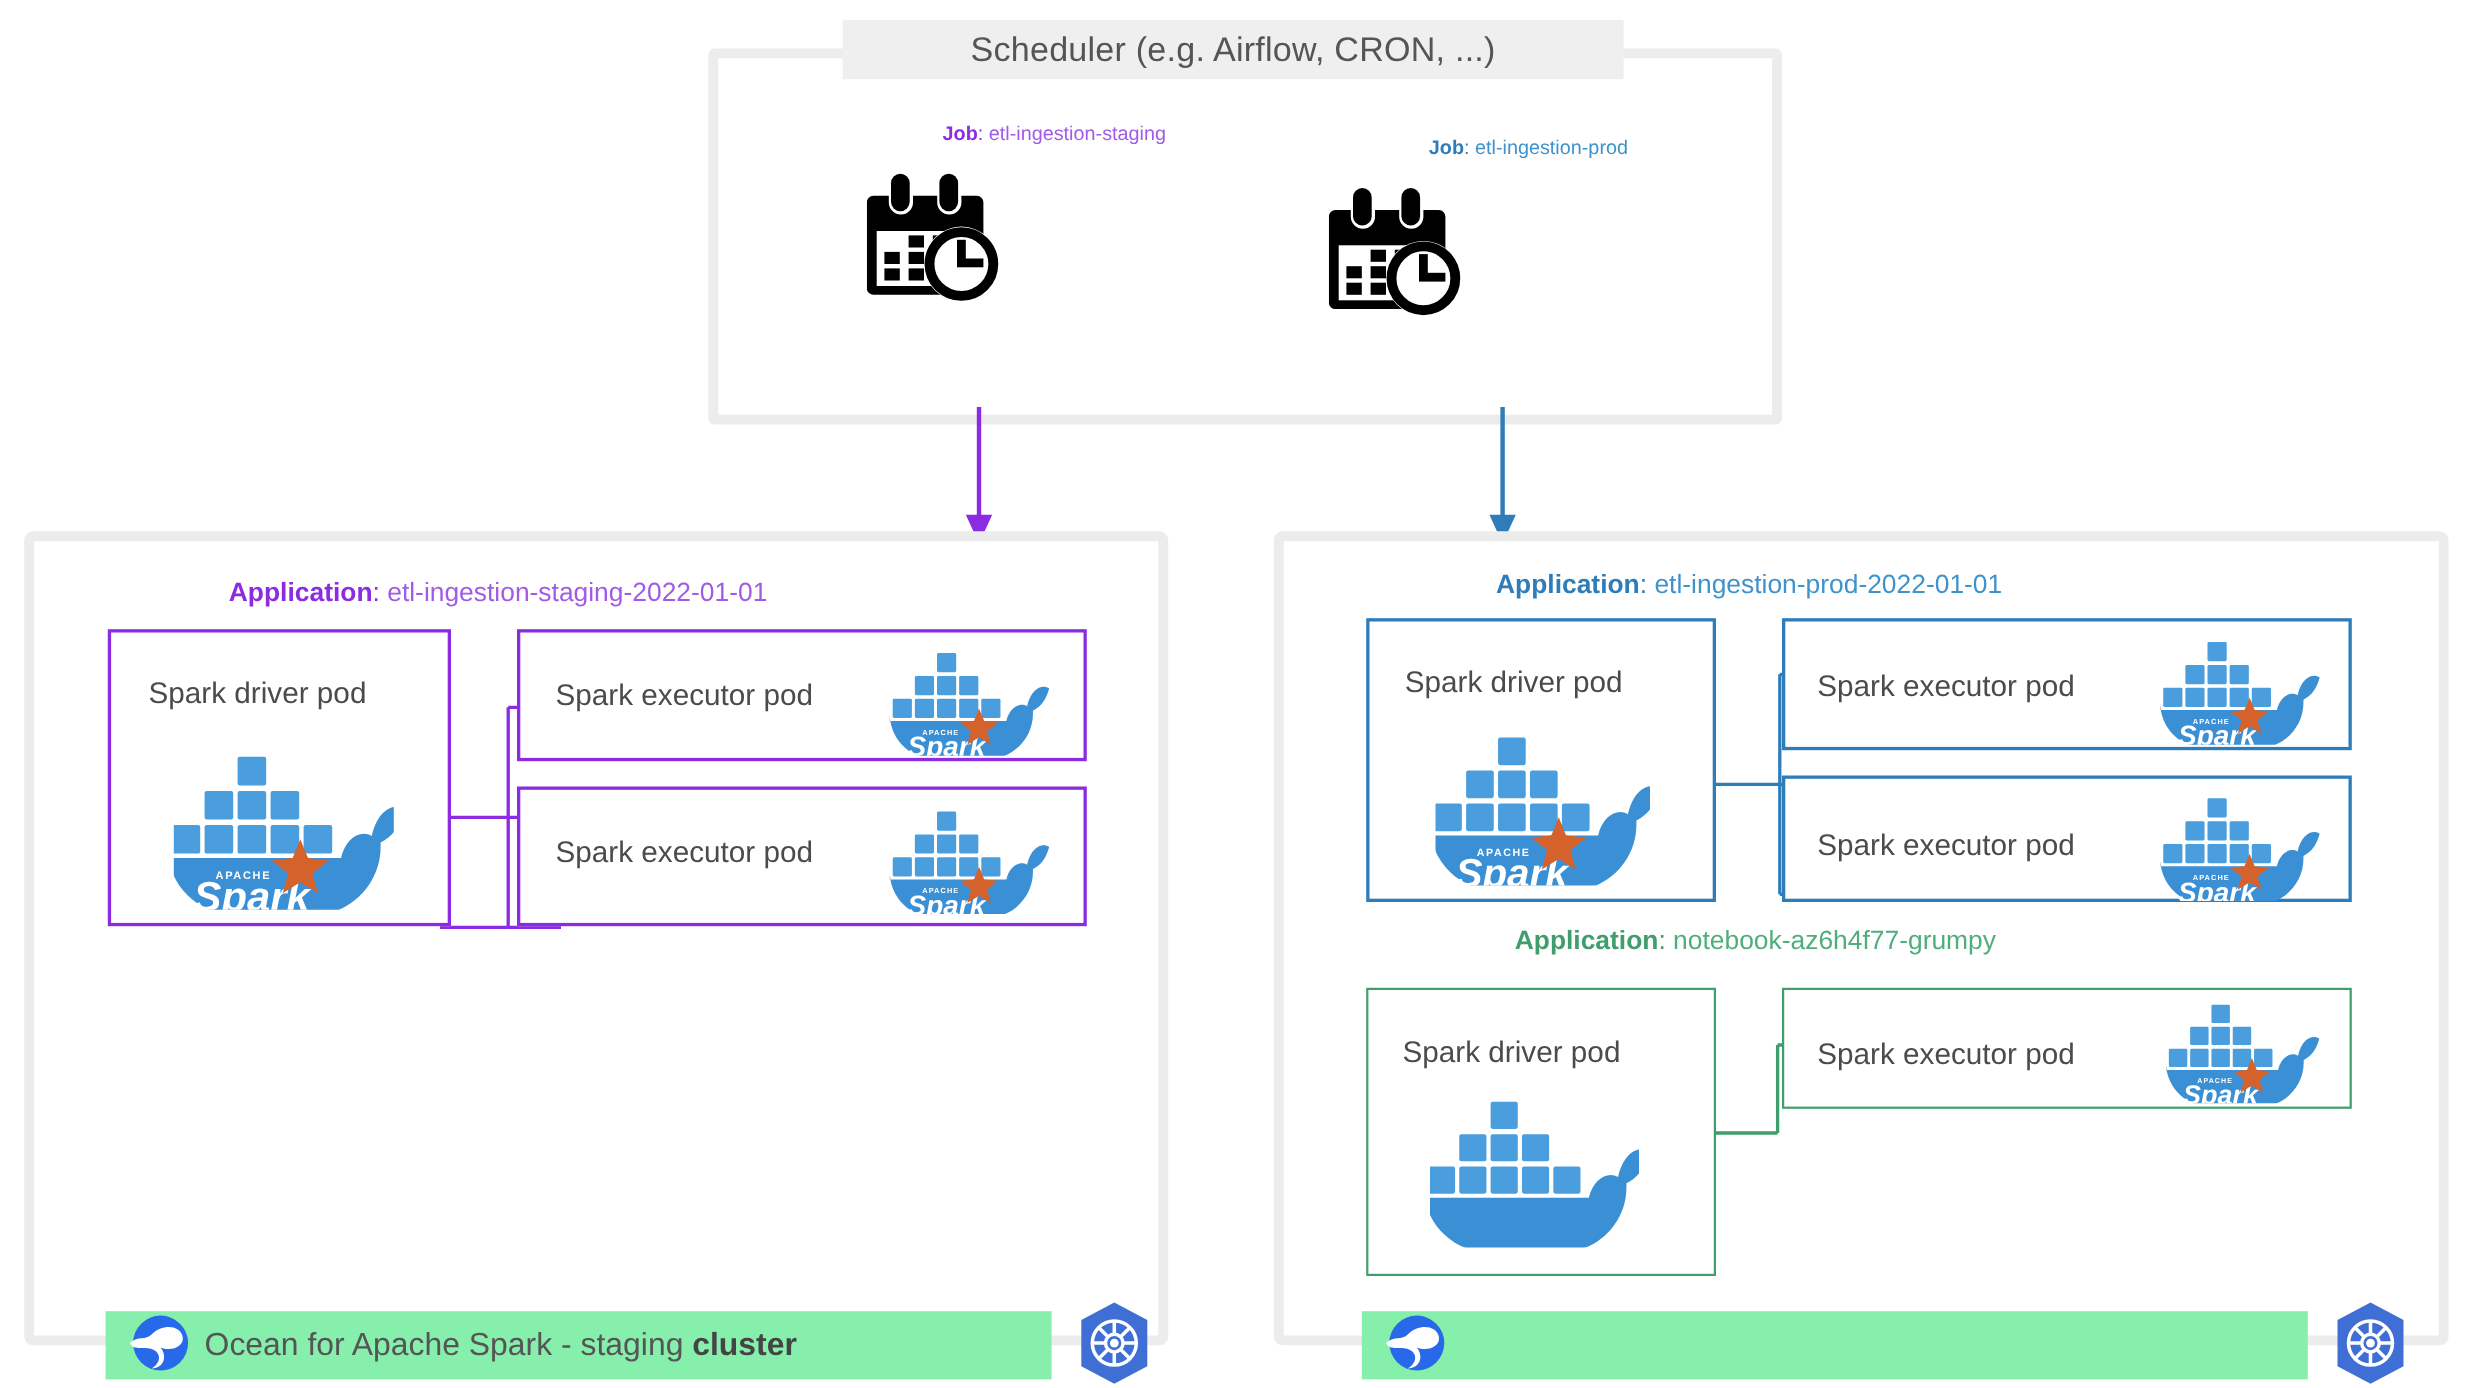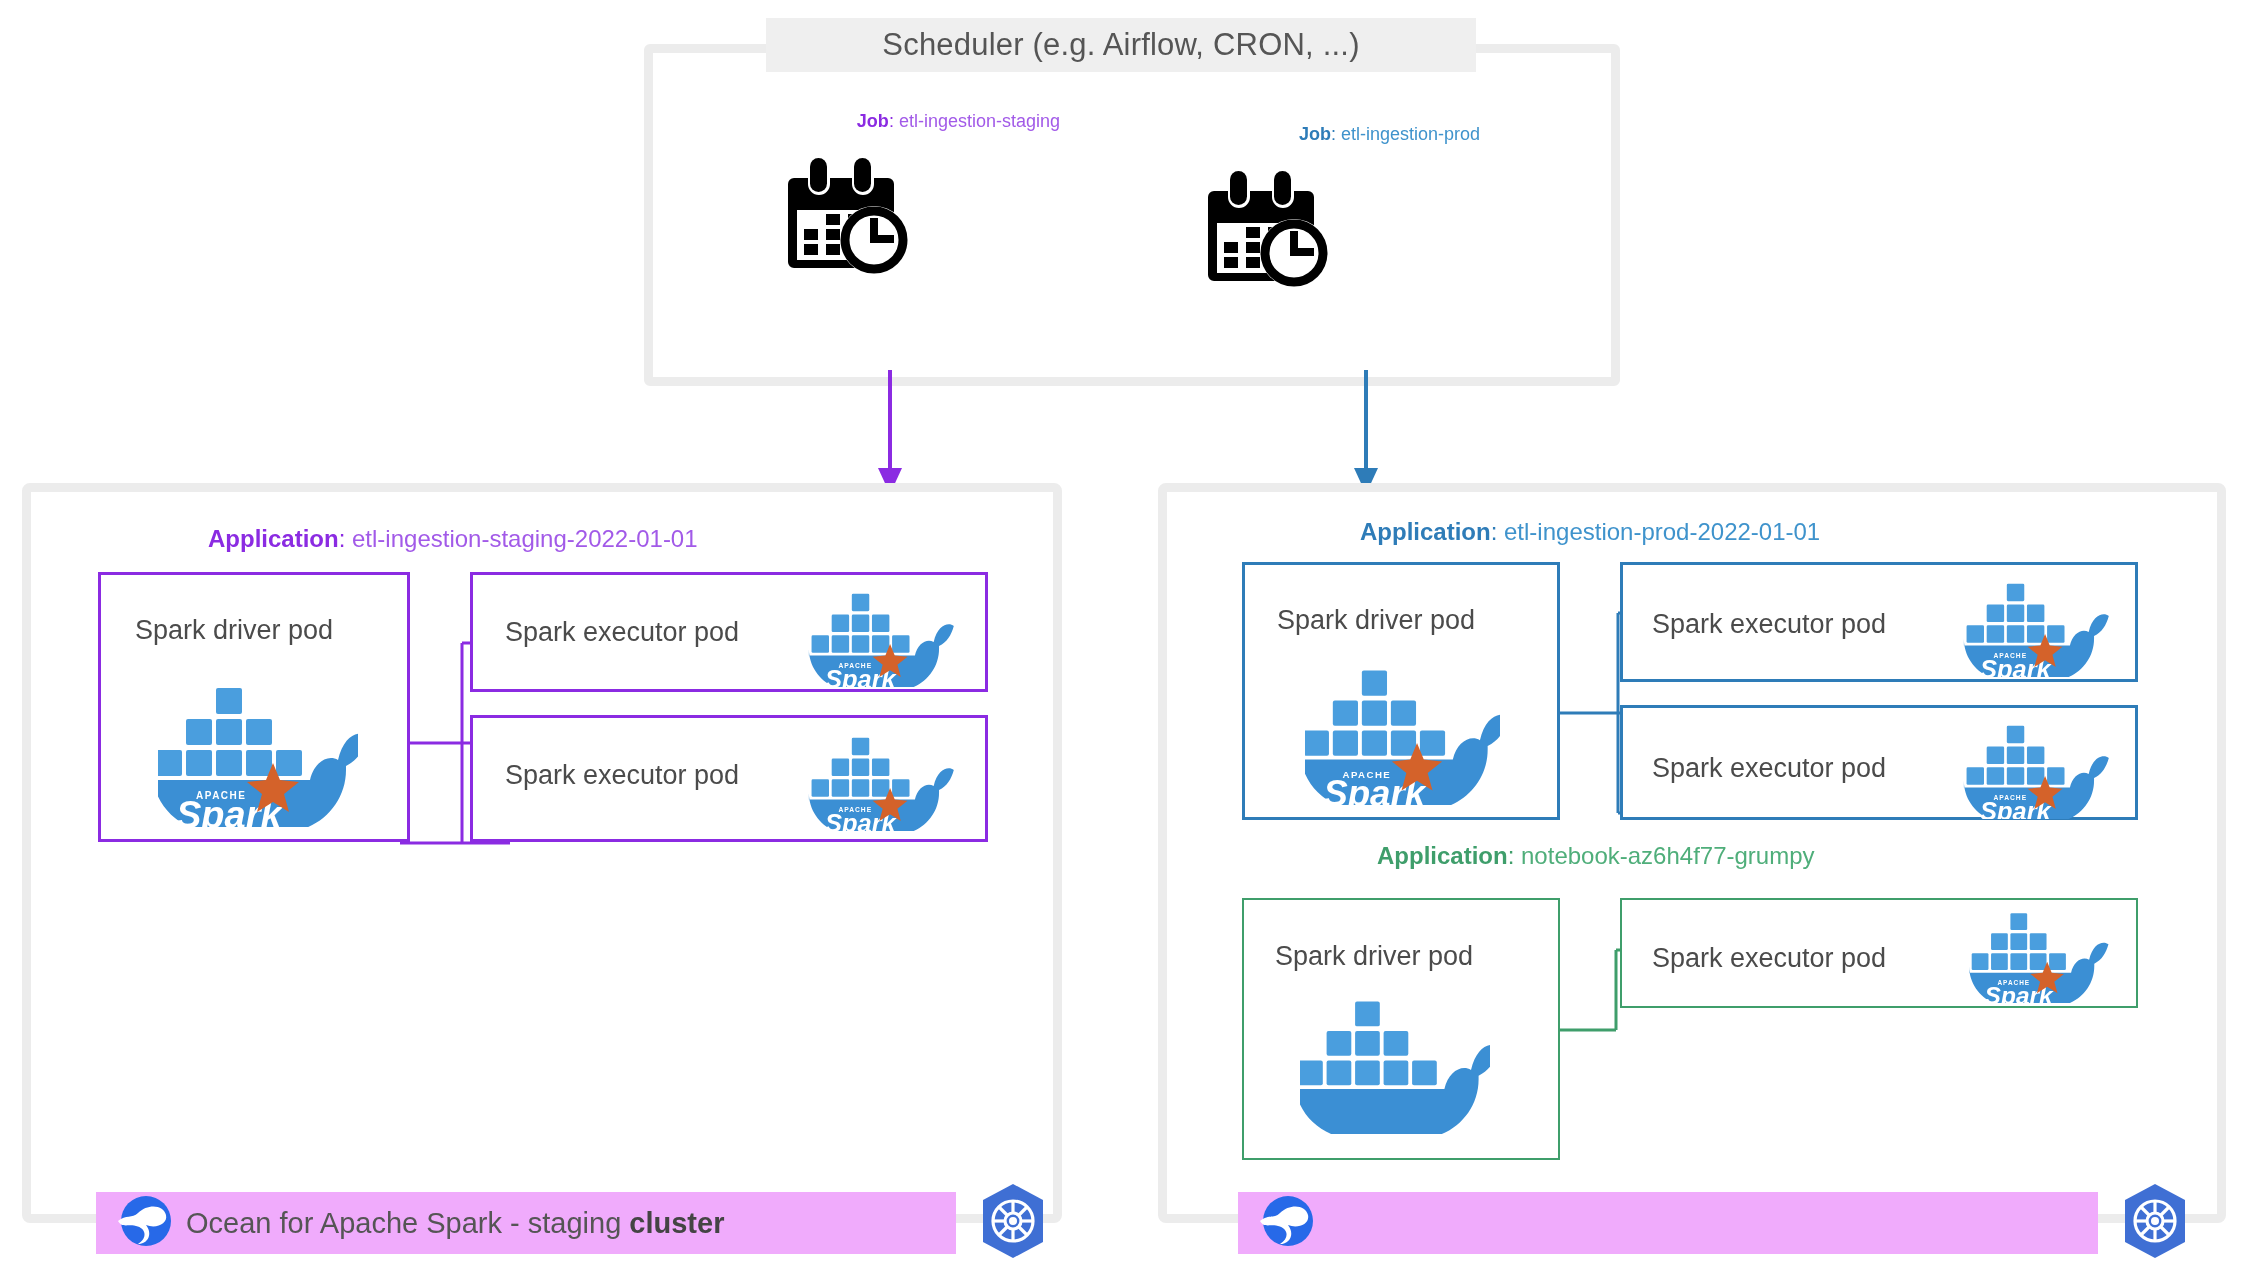--- a/index.html
+++ b/index.html
@@ -36,21 +36,21 @@
   .arrow-svg{position:absolute;}
 
   
   .cluster-frame{
     border:9px solid #ececec;border-radius:8px;background:#fff;top:483px;height:740px;
   }
   #cluster-staging{left:22px;width:1040px;}
   #cluster-prod{left:1158px;width:1068px;}
 
   .cluster-footer{
-    position:absolute;height:62px;background:#f0abfc;
+    position:absolute;height:62px;background:#86efac;
     display:flex;align-items:center;bottom:-31px;
   }
   #footer-staging{left:96px;width:860px;}
   #footer-prod{left:1238px;width:860px;}
   .cluster-footer .ocean-logo{margin-left:20px;margin-right:14px;flex:0 0 auto;}
   .cluster-footer .ftxt{font-size:29px;color:#555555;white-space:nowrap;}
   .cluster-footer .ftxt b{font-weight:bold;color:#444;}
   .k8s-badge{position:absolute;bottom:-40px;}
   #k8s-staging{left:978px;}
   #k8s-prod{left:2120px;}

